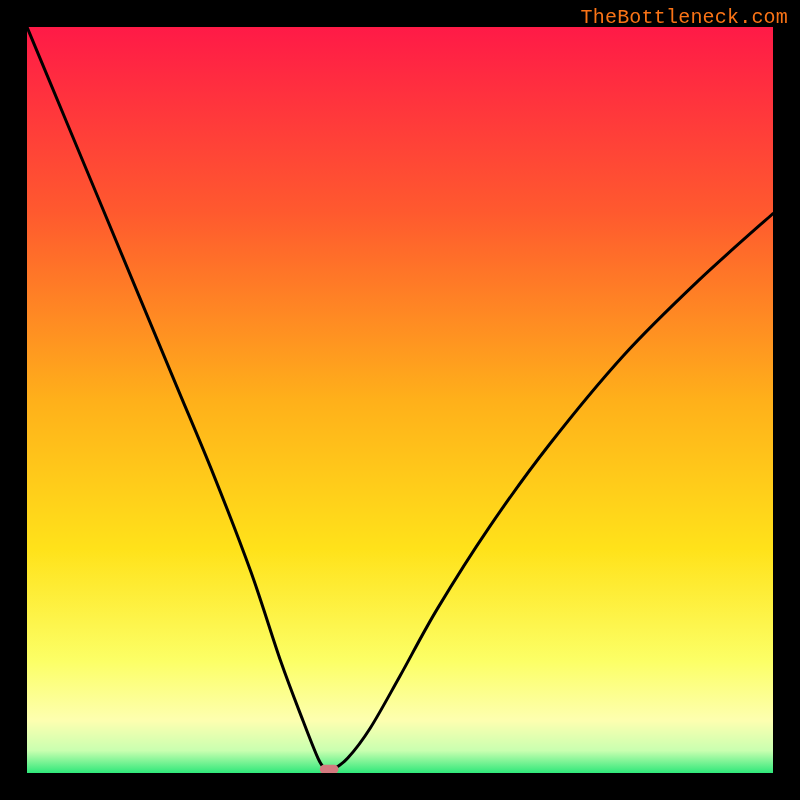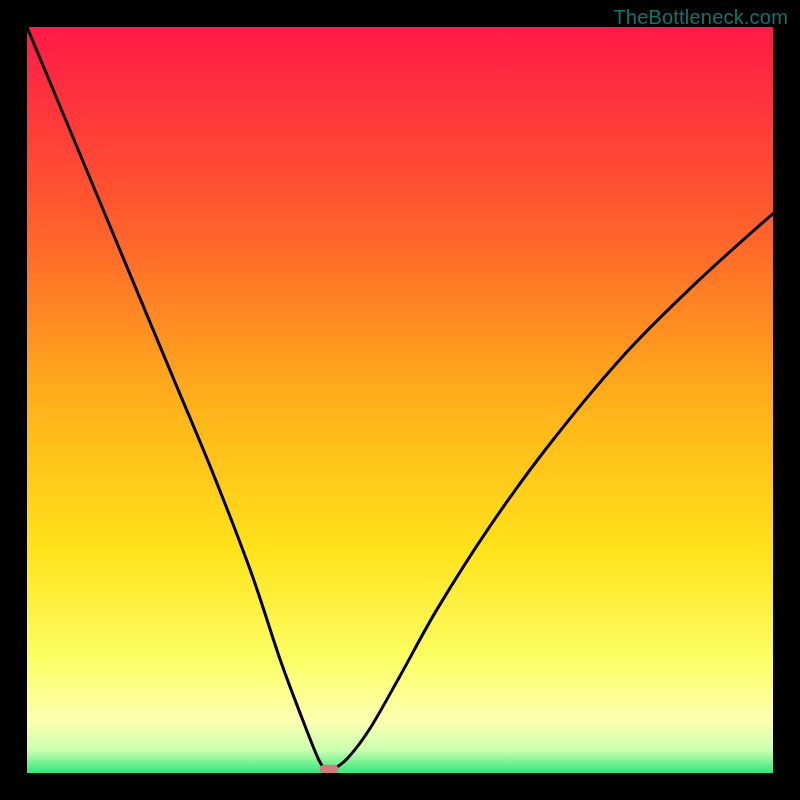--- a/index.html
+++ b/index.html
@@ -8,25 +8,26 @@
     height: 800px;
     background: #000;
     position: relative;
     overflow: hidden;
     font-family: Arial, Helvetica, sans-serif;
   }
   .watermark {
     position: absolute;
     top: 6px;
     right: 12px;
-    color: #0f766e;
+    color: #f97316;
     font-size: 20px;
     font-weight: 500;
     letter-spacing: 0.2px;
     z-index: 5;
+    font-family: Liberation Mono, monospace;
   }
   .plot-area {
     position: absolute;
     left: 27px;
     top: 27px;
     width: 746px;
     height: 746px;
   }
   .gradient {
     position: absolute;

